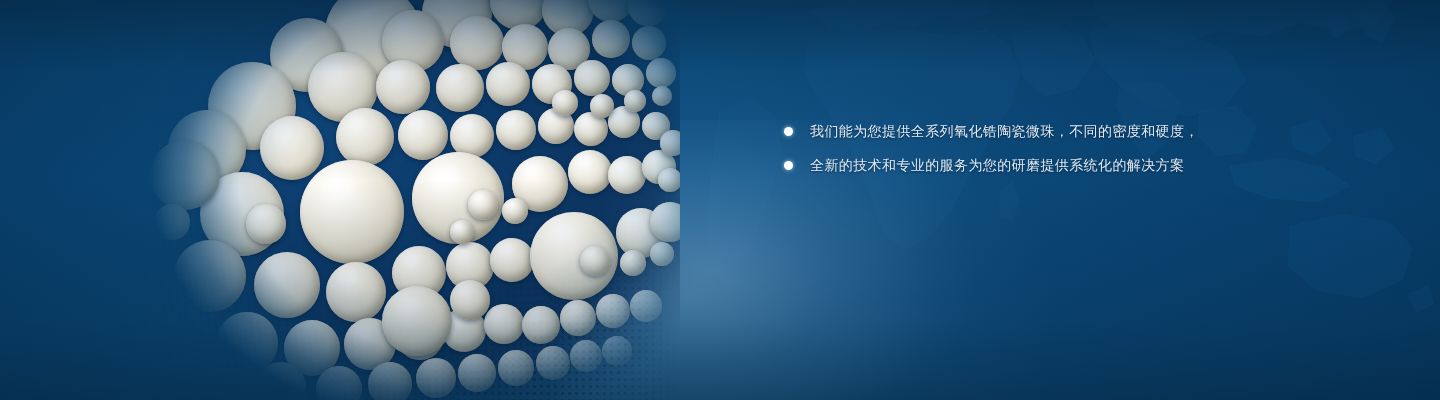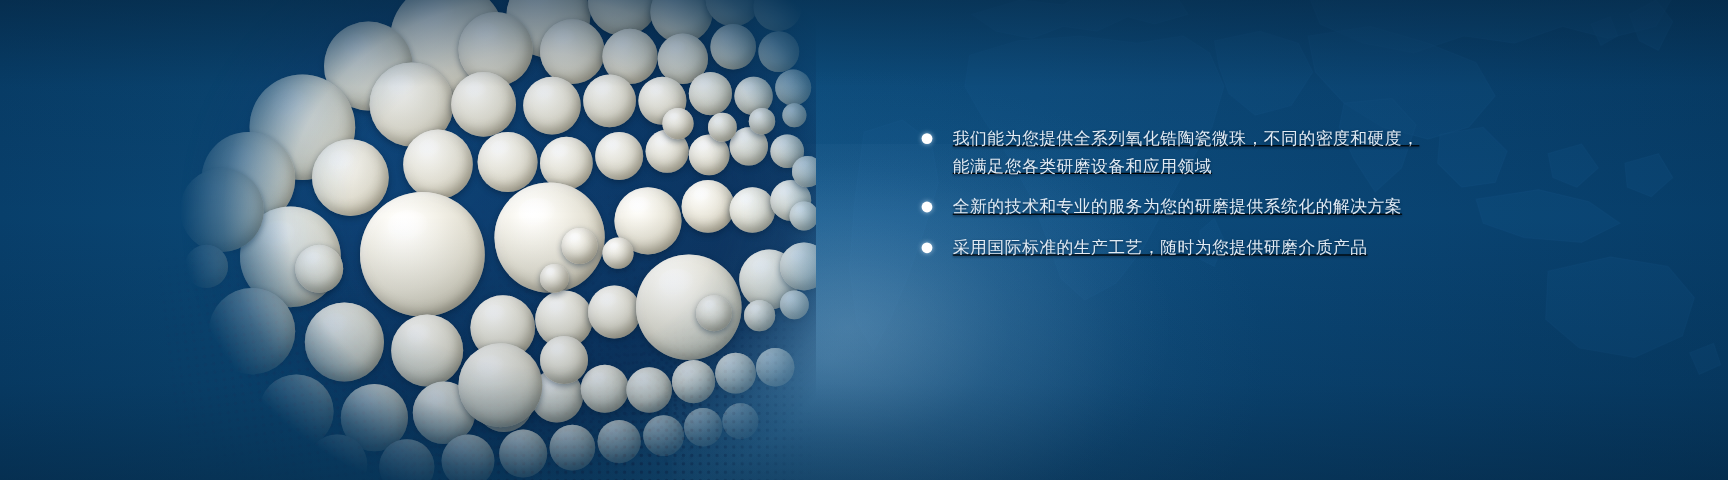--- a/index.html
+++ b/index.html
@@ -125,21 +125,21 @@
   
   .copy{
     position:absolute;left:764px;top:104px;width:520px;
   }
   .headline{
     font-size:31px;line-height:1.15;font-weight:700;color:#ffffff;
     letter-spacing:1.5px;
     text-shadow:0 1px 3px rgba(3,26,50,.75), 0 0 14px rgba(140,190,230,.25);
     margin:0 0 26px 2px;
   }
-  .bullets{list-style:none;margin:0;padding:0;text-decoration:underline;}
+  .bullets{list-style:none;margin:16px;padding:0;}
   .bullet{
     position:relative;padding-left:30px;margin-bottom:11px;
     font-size:14px;line-height:23px;color:#e2ebf4;
     letter-spacing:.4px;
     text-shadow:0 1px 2px rgba(3,24,48,.65);
   }
   .bullet:last-child{margin-bottom:0;}
   .dot{
     position:absolute;left:4px;top:7px;width:9px;height:9px;border-radius:50%;
     background:#ffffff;
@@ -285,26 +285,21 @@
       </div>
   </div>
 
   <div class="bg-vert"></div>
 
   <div class="copy">
     <ul class="bullets" id="bullet-list">
         <li class="bullet">
           <span class="dot"></span>
           <span class="bullet-line">我们能为您提供全系列氧化锆陶瓷微珠，不同的密度和硬度，</span>
-          <span class="bullet-line">能满足您各类研磨设备和应用领域</span>
         </li>
         <li class="bullet">
           <span class="dot"></span>
           <span class="bullet-line">全新的技术和专业的服务为您的研磨提供系统化的解决方案</span>
         </li>
-        <li class="bullet">
-          <span class="dot"></span>
-          <span class="bullet-line">采用国际标准的生产工艺，随时为您提供研磨介质产品</span>
-        </li>
       </ul>
   </div>
 
 </div>
 
 </body></html>

